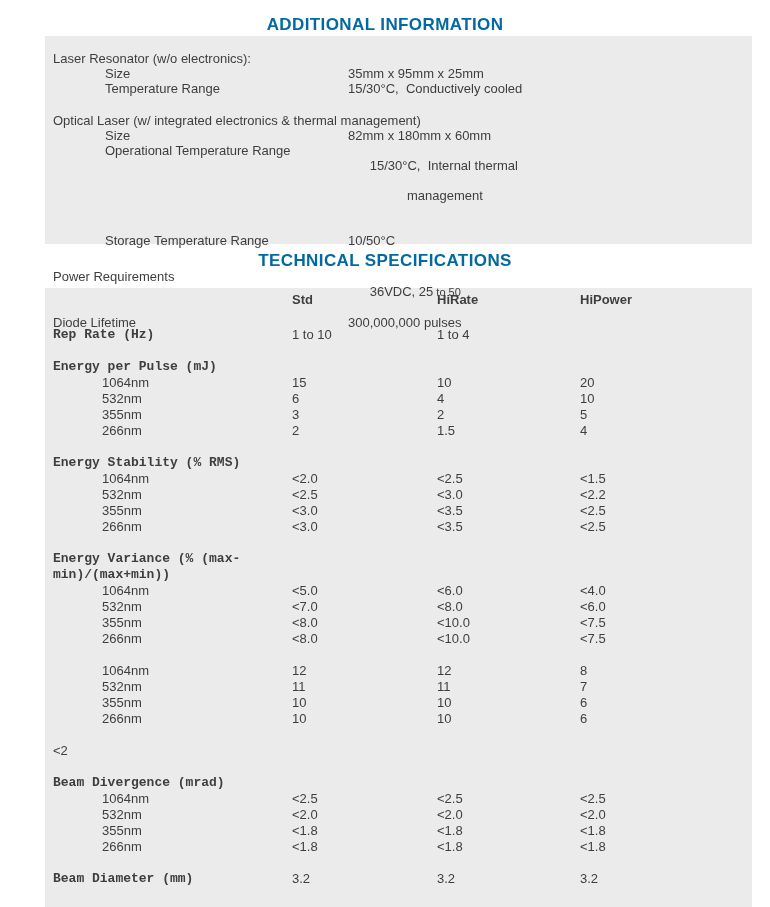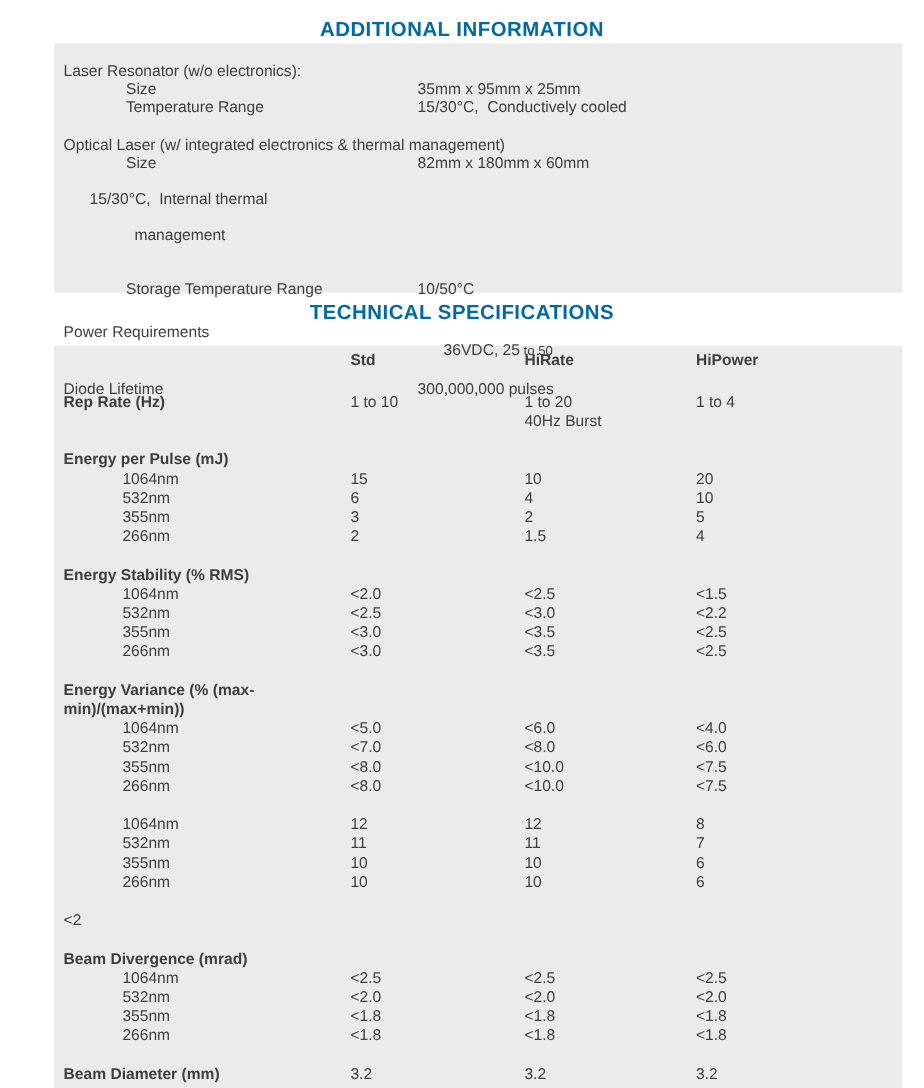--- a/index.html
+++ b/index.html
@@ -33,21 +33,21 @@
 
   
   .spec-panel{
     margin-left:45px;width:707px;height:630px;box-sizing:border-box;
     background:#ebebeb;padding:4px 0 10px 8px;overflow:hidden;
     font-size:13px;line-height:16px;margin-top:12px;
   }
   .spec-row{display:grid;grid-template-columns:239px 145px 143px auto;}
   .spec-header-row{margin-bottom:19px;font-weight:bold;}
   .spec-group + .spec-group{margin-top:16px;}
-  .spec-group-label{font-weight:bold;}
+  .spec-group-label{font-weight:bold;font-family:Liberation Mono, monospace;}
   .spec-item-label{padding-left:49px;}
   .spec-cell{white-space:pre-line;}
 </style>
 </head>
 <body>
 
 <div class="section-heading heading-top">ADDITIONAL INFORMATION</div>
 
 <div class="info-panel">
 
@@ -64,20 +64,21 @@
 
   <div class="info-gap"></div>
 
   <div class="info-heading">Optical Laser (w/ integrated electronics &amp; thermal management)</div>
 
   <div class="info-row">
     <span class="info-label">Size</span>
     <span class="info-value">82mm x 180mm x 60mm</span>
   </div>
   <div class="info-row">
+    <span class="info-label">Operational Temperature Range</span>
     <span class="info-value">
       <span>15/30°C,  Internal thermal</span>
       <div class="wrap2">management</div>
     </span>
   </div>
   <div class="info-row">
     <span class="info-label">Storage Temperature Range</span>
     <span class="info-value">10/50°C</span>
   </div>
 
@@ -102,22 +103,20 @@
     <span></span>
     <span>Std</span>
     <span>HiRate</span>
     <span>HiPower</span>
   </div>
   <div id="spec-body">
       <div class="spec-group">
         <div class="spec-row">
           <span class="spec-group-label">Rep Rate (Hz)</span>
           <span class="spec-cell">1 to 10</span>
-          <span class="spec-cell">1 to 20
-40Hz Burst</span>
           <span class="spec-cell">1 to 4</span>
         </div>
       </div>
       <div class="spec-group">
         <div class="spec-row">
           <span class="spec-group-label">Energy per Pulse (mJ)</span>
           <span class="spec-cell"></span>
           <span class="spec-cell"></span>
           <span class="spec-cell"></span>
         </div>

